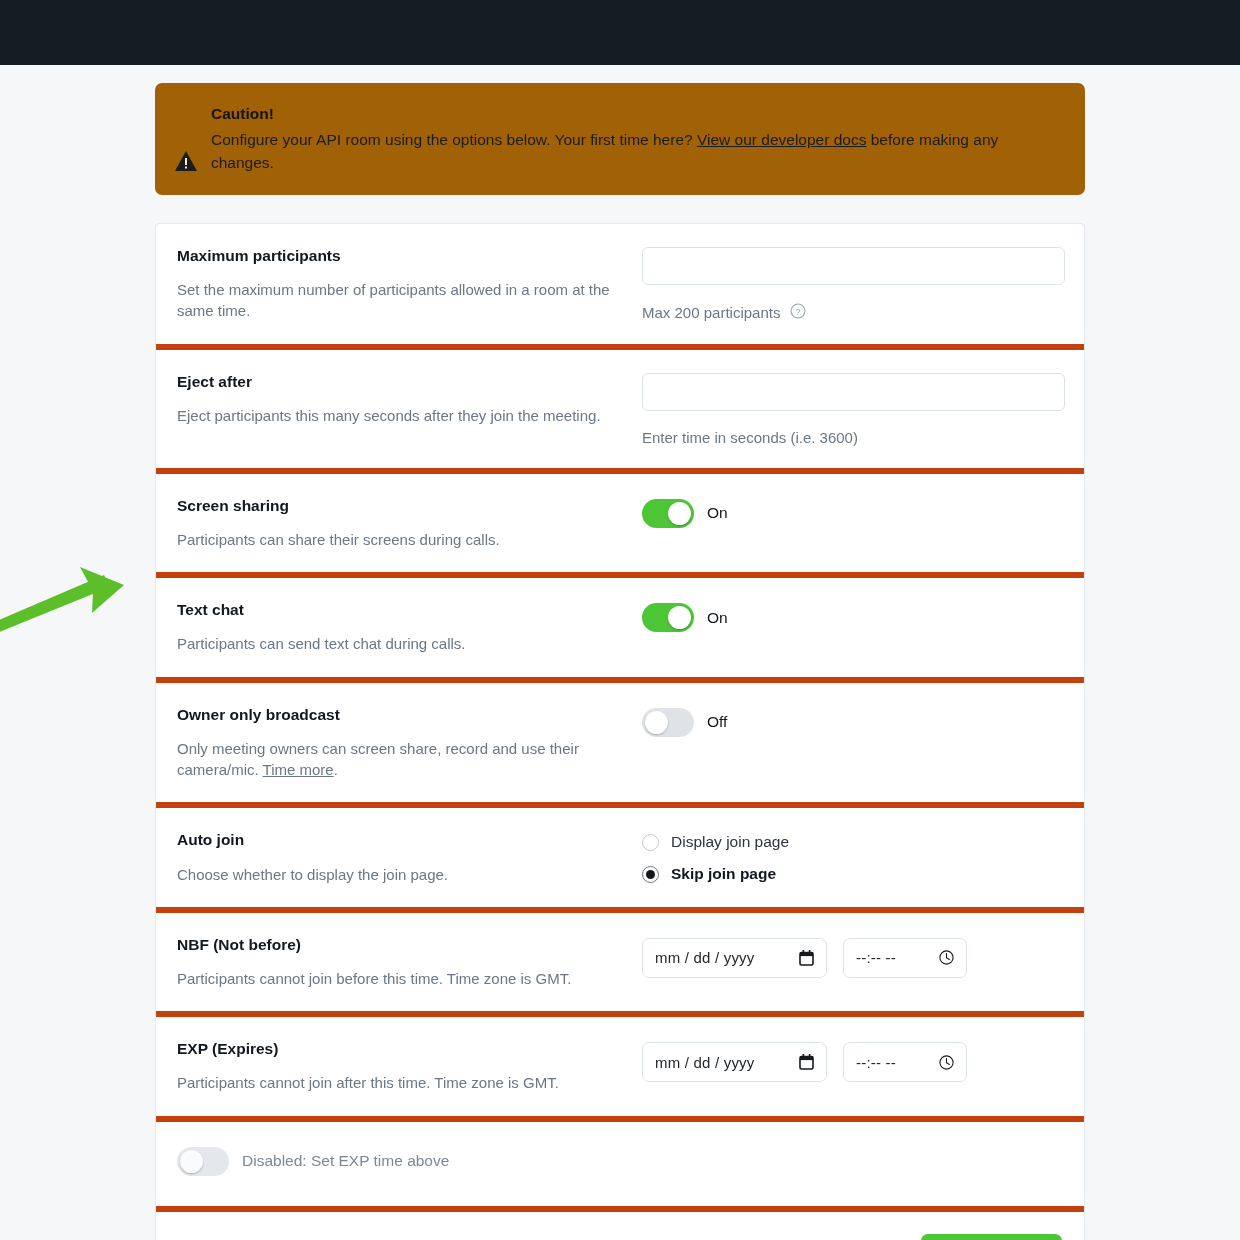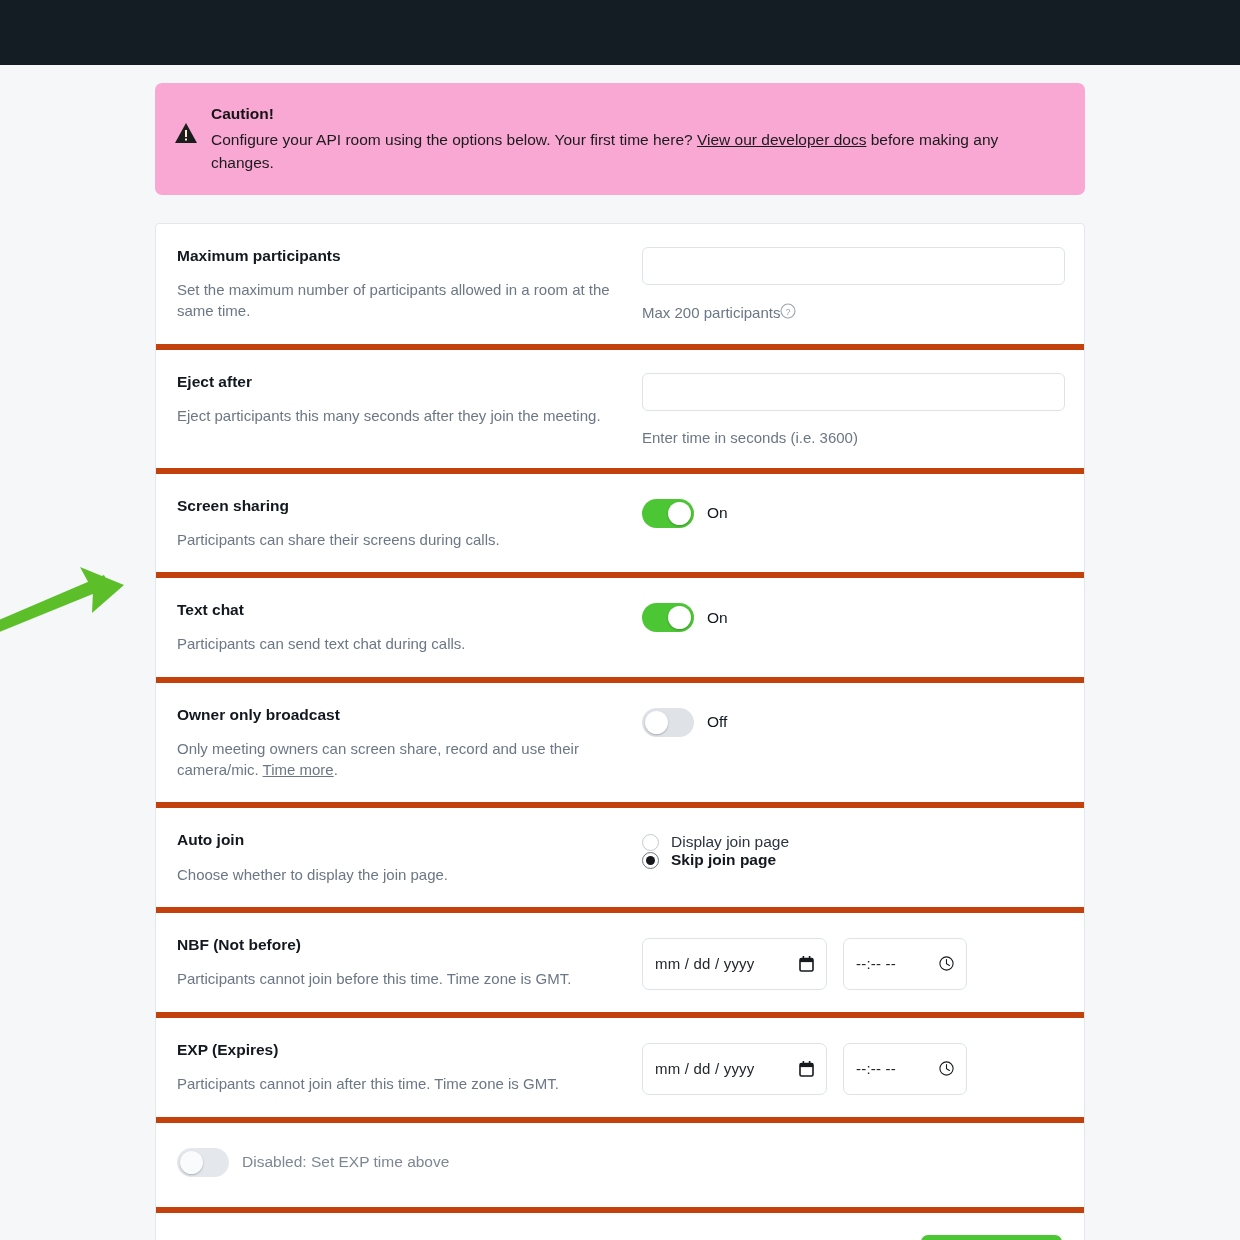--- a/index.html
+++ b/index.html
@@ -31,25 +31,25 @@
   }
 
   .content {
     width: 930px;
     margin: 0 auto;
     padding-top: 18px;
   }
 
   
   .caution {
-    background: #f9a8d4;
+    background: #a16207;
     border-radius: 7px;
     padding: 20px 22px 20px 20px;
     display: flex;
-    align-items: flex-start;
+    align-items: flex-end;
     gap: 14px;
   }
   .caution-icon {
     flex: 0 0 auto;
     margin-top: 20px;
   }
   .caution-body {
     font-size: 15.5px;
     line-height: 1.48;
     color: #1b1b1b;
@@ -120,21 +120,21 @@
     color: #12181f;
     outline: none;
     display: block;
   }
   .input-hint {
     margin-top: 18px;
     font-size: 15px;
     color: #6b7785;
     display: flex;
     align-items: center;
-    gap: 0;
+    gap: 10px;
   }
 
   
   .toggle-wrap {
     display: flex;
     align-items: center;
     gap: 13px;
     padding-top: 2px;
     text-align: center;
   }
@@ -162,21 +162,21 @@
   .switch.off .knob { left: 3px; }
   .switch.disabled .knob { left: 3px; background: #fafbfc; }
 
   .toggle-label {
     font-size: 15.5px;
     color: #12181f;
   }
   .toggle-label.muted { color: #7d8894; }
 
   
-  .radio-group { display: flex; flex-direction: column; gap: 0; padding-top: 2px; }
+  .radio-group { display: flex; flex-direction: column; gap: 14px; padding-top: 2px; }
   .radio-item { display: flex; align-items: center; gap: 12px; cursor: pointer; }
   .radio-dot {
     width: 17px; height: 17px;
     border-radius: 50%;
     border: 1px solid #c3cad2;
     background: #fff;
     flex: 0 0 auto;
     position: relative;
   }
   .radio-dot.checked { border-color: #6d7883; }
@@ -187,21 +187,21 @@
     width: 9px; height: 9px;
     border-radius: 50%;
     background: #14181d;
   }
   .radio-text { font-size: 15.5px; color: #2b3440; }
   .radio-item.selected .radio-text { font-weight: 700; color: #12181f; }
 
   
   .datetime-row { display: flex; gap: 16px; padding-top: 2px; }
   .dt-field {
-    height: 52px;
+    height: 40px;
     border: 1px solid #dde3ea;
     border-radius: 7px;
     background: #fff;
     display: flex;
     align-items: center;
     padding: 0 12px;
     gap: 10px;
     font-size: 15px;
     color: #23282e;
     cursor: text;

